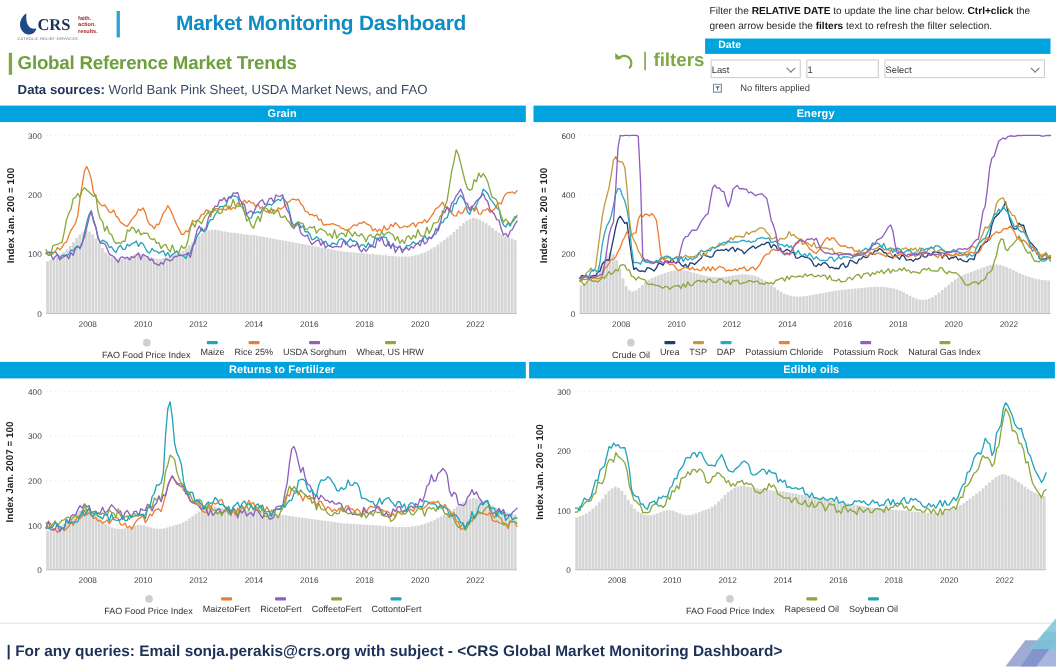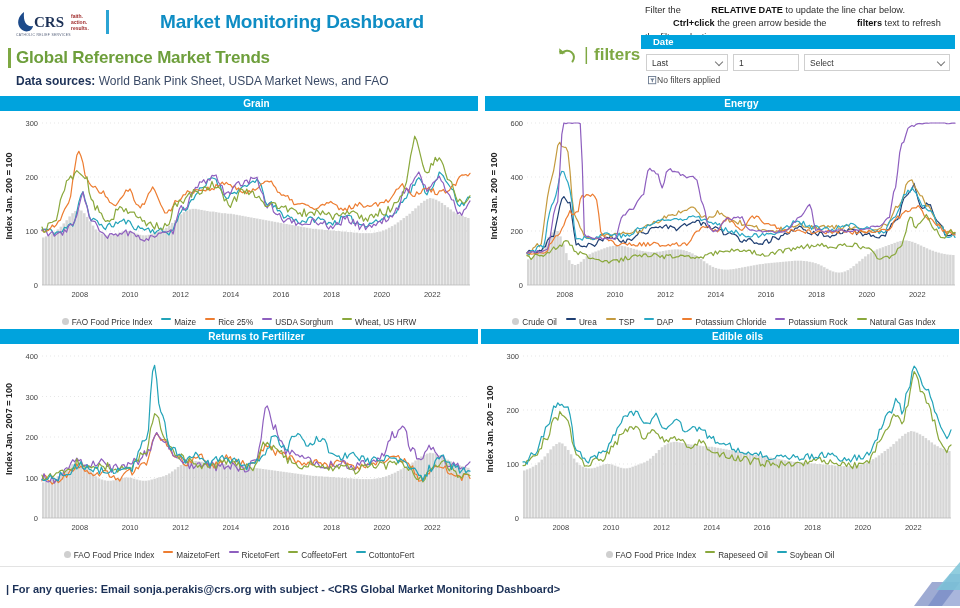--- a/index.html
+++ b/index.html
@@ -53,44 +53,44 @@
   .filters-label {
     position:absolute; left:38px; top:1px;
     font-size:17px; color:#7ea843; font-weight:600;
   }
 
   
   .instructions {
     position:absolute; left:645px; top:4px; width:310px;
     font-size:9.2px; color:#2b2b2b; line-height:1.45;
   }
-  .instructions b { font-weight:bold; color:#111;margin-left:28px; }
+  .instructions b { font-weight:bold; color:#111; }
 
   
   .date-panel { position:absolute; left:641px; top:35px; width:314px; }
   .date-head {
     height:14px; background:#00a3dd; color:#fff;
     font-size:9.5px; font-weight:bold; padding:1px 0 0 12px;
   }
   .date-row { display:flex; gap:5px; padding:5px 5px 0 5px; }
   .sel {
     position:relative; height:17px; border:1px solid #cfcfcf; background:#fff;
     font-size:8.5px; color:#333; display:flex; align-items:center;
-    padding-left:5px; white-space:nowrap;
+    white-space:nowrap;
   }
   .sel.w1 { width:82px; }
   .sel.w2 { width:66px; }
   .sel.w3 { flex:1; }
   .chev {
     position:absolute; right:5px; top:4px;
     width:6px; height:6px; border-right:1.2px solid #777; border-bottom:1.2px solid #777;
     transform:rotate(45deg);
   }
   .nofilters {
-    display:flex; align-items:center; gap:0;
+    display:flex; align-items:center; gap:16px;
     padding:4px 0 0 7px; font-size:8.5px; color:#444;
   }
 
   
   .grid {
     position:absolute; left:0; top:96px; width:960px; height:466px;
   }
   .panel { position:absolute; width:478px; height:233px; }
   .panel.p0 { left:0;   top:0; }
   .panel.p1 { left:485px; top:0; }
@@ -114,31 +114,31 @@
     font-size:9px; font-weight:bold; color:#222;
   }
 
   .svg-chart { position:absolute; left:16px; top:4px; }
 
   .legend {
     position:absolute; left:0; bottom:2px; width:478px;
     display:flex; justify-content:center; align-items:center;
     gap:9px; flex-wrap:nowrap;
   }
-  .leg-item { display:flex; gap:3px; font-size:8.2px; color:#333; white-space:nowrap; }
+  .leg-item { display:flex; align-items:center; gap:3px; font-size:8.2px; color:#333; white-space:nowrap;flex-direction:column; }
   .leg-dot { width:7px; height:7px; border-radius:50%; background:#c9c9c9; }
   .leg-line { width:10px; height:2.2px; border-radius:1px; }
 
   
   .footer-rule {
     position:absolute; left:0; top:566px; width:960px; height:1px; background:#e3e3e3;
   }
   .footer-text {
     position:absolute; left:6px; top:583px;
-    font-size:11px; font-weight:bold; color:#1c3157; white-space:nowrap;text-align:right;
+    font-size:14px; font-weight:bold; color:#1c3157; white-space:nowrap;text-align:right;
   }
   .corner-deco { position:absolute; right:0px; bottom:0px; }
 </style>
 </head>
 <body>
 
 <div id="app">
 
   <div class="header">
 

